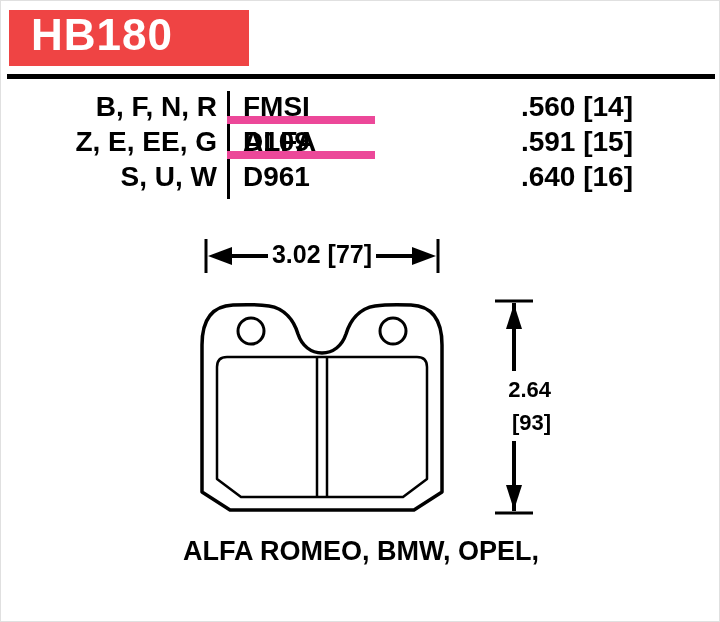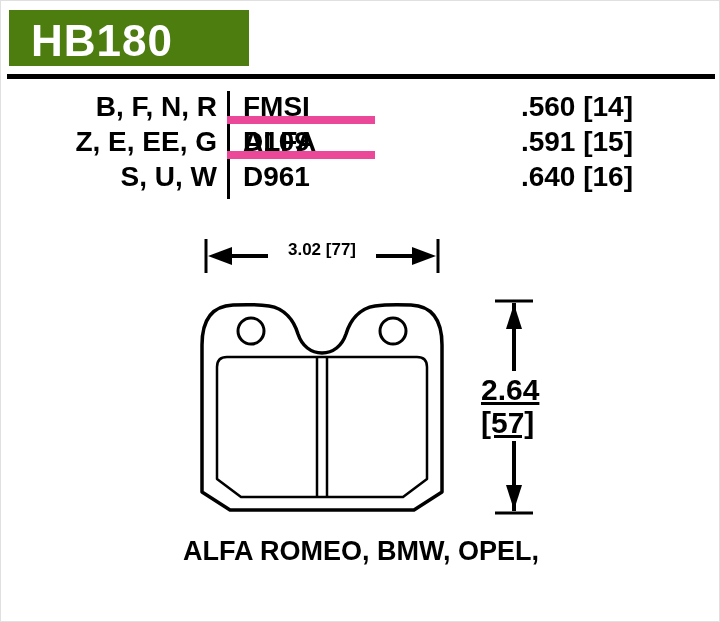--- a/index.html
+++ b/index.html
@@ -20,24 +20,24 @@
     box-sizing: border-box;
   }
 
   
   .part-box {
     position: absolute;
     left: 8px;
     top: 9px;
     width: 240px;
     height: 56px;
-    background: #4d7c0f;
+    background: #ef4444;
     color: #fff;
     display: flex;
-    align-items: flex-end;
+    align-items: flex-start;
   }
   .part-box span {
     font-size: 44px;
     letter-spacing: 1px;
     padding-left: 22px;
   }
   .header-rule {
     position: absolute;
     left: 6px;
     top: 73px;
@@ -106,21 +106,21 @@
   .dim-width svg {
     position: absolute;
     left: 0; top: 0;
   }
   .dim-width-label {
     position: absolute;
     left: 40px;
     right: 40px;
     top: 7px;
     text-align: center;
-    font-size: 17px;
+    font-size: 25px;
   }
 
   
   .pad-drawing {
     position: absolute;
     left: 198px;
     top: 298px;
     width: 246px;
     height: 216px;
   }
@@ -135,26 +135,25 @@
   }
   .dim-height svg {
     position: absolute;
     left: 0; top: 0;
   }
   .dim-height-label {
     position: absolute;
     left: 0;
     right: 0;
     top: 74px;
-    text-align: left;
+    text-align: right;
     background: #ffffff;
-    font-size: 30px;
+    font-size: 22px;
     line-height: 33px;
     padding: 2px 0;
-    text-decoration: underline;
   }
 
   
   .applications {
     position: absolute;
     left: 0;
     top: 534px;
     width: 720px;
     text-align: center;
     font-size: 27px;
@@ -248,21 +247,21 @@
   <div class="dim-height">
     <svg width="70" height="220" viewBox="0 0 70 220">
       <line class="ink" x1="14" y1="4" x2="52" y2="4" stroke-width="3"></line>
       <line class="ink" x1="14" y1="216" x2="52" y2="216" stroke-width="3"></line>
       <line class="ink" x1="33" y1="6" x2="33" y2="214" stroke-width="4"></line>
       <polygon class="ink-fill" points="33,7 25,32 41,32"></polygon>
       <polygon class="ink-fill" points="33,213 25,188 41,188"></polygon>
     </svg>
     <div class="dim-height-label">
       <div>2.64</div>
-      <div>[57]</div>
+      <div>[93]</div>
     </div>
   </div>
 
   <div class="applications">
     <div>ALFA ROMEO, BMW, OPEL,</div>
   </div>
 
 </div>
 
 </body></html>

